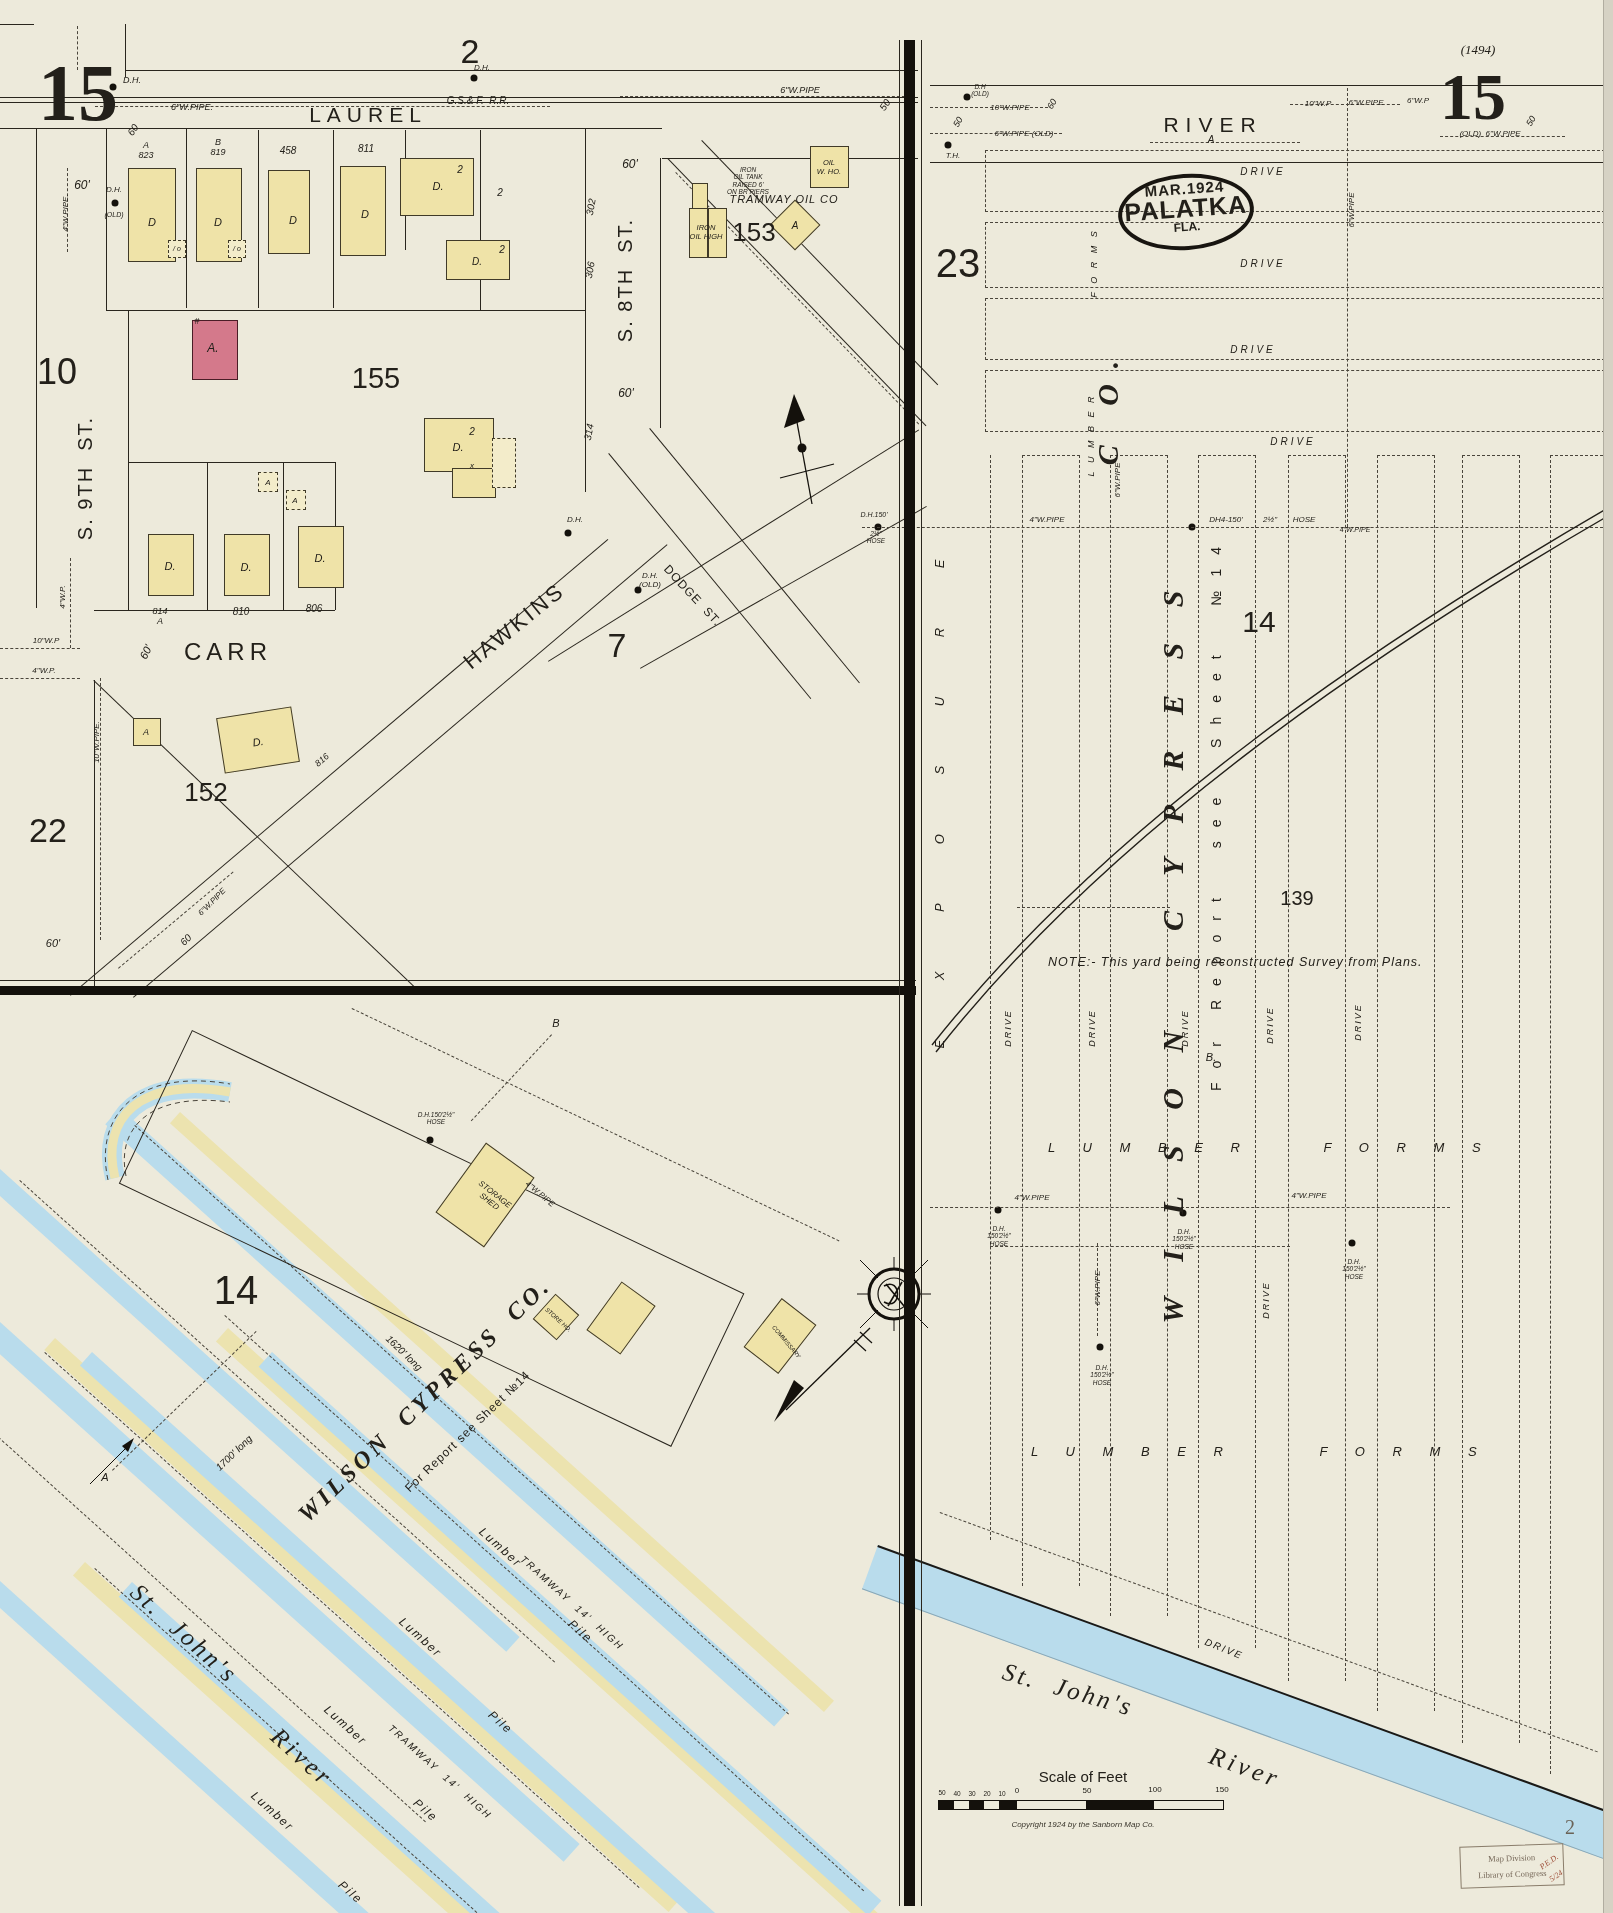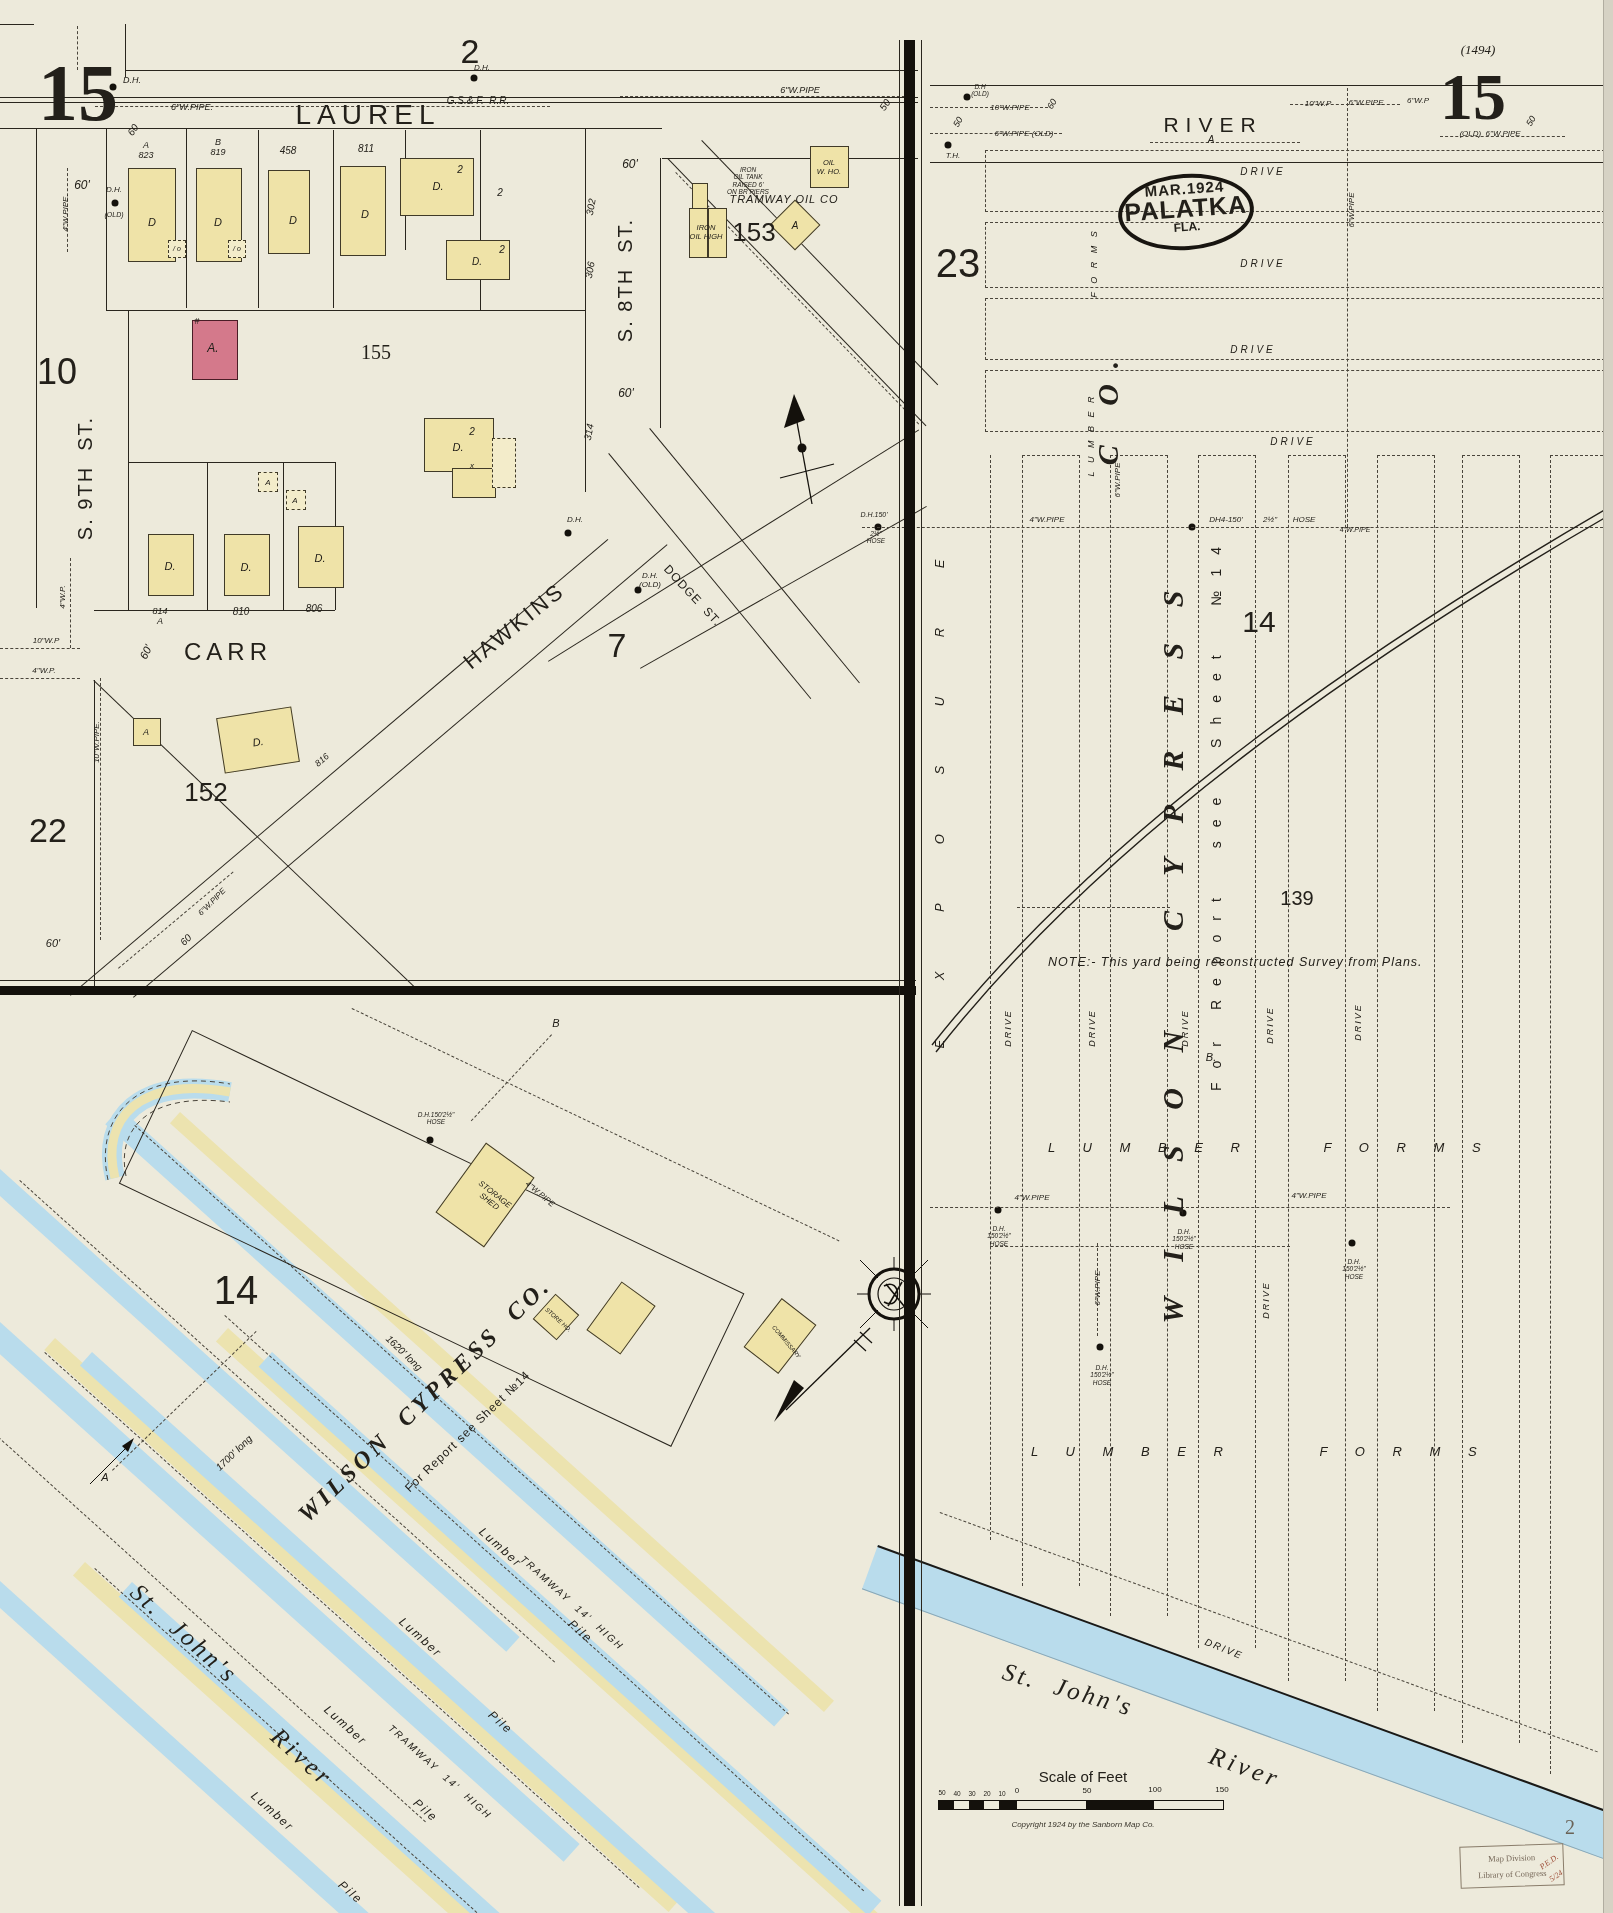--- a/index.html
+++ b/index.html
@@ -265,21 +265,21 @@
 
   <div class="locstamp">
     <div>Map Division</div>
     <div>Library of Congress</div>
   </div>
 
   <div class="edge"></div>
 <span class="lb" style="left: 78px; top: 93px; font-size: 80px; transform: translate(-50%, -50%) rotate(0deg); font-weight: bold; font-family: &quot;Liberation Serif&quot;, serif;">15</span>
     <span class="lb" style="left: 132px; top: 80px; font-size: 9px; transform: translate(-50%, -50%) rotate(0deg); font-style: italic;">D.H.</span>
     <span class="lb" style="left: 470px; top: 52px; font-size: 34px; transform: translate(-50%, -50%) rotate(0deg);">2</span>
-    <span class="lb" style="left: 368px; top: 115px; font-size: 28px; transform: translate(-50%, -50%) rotate(0deg); letter-spacing: 6px;">LAUREL</span>
+    <span class="lb" style="left: 368px; top: 115px; font-size: 21px; transform: translate(-50%, -50%) rotate(0deg); letter-spacing: 6px;">LAUREL</span>
     <span class="lb" style="left: 478px; top: 101px; font-size: 10px; transform: translate(-50%, -50%) rotate(0deg); font-style: italic;">G.S.&amp; F.  R.R.</span>
     <span class="lb" style="left: 192px; top: 107px; font-size: 9px; transform: translate(-50%, -50%) rotate(0deg); font-style: italic;">6"W.PIPE.</span>
     <span class="lb" style="left: 800px; top: 90px; font-size: 9px; transform: translate(-50%, -50%) rotate(0deg); font-style: italic;">6"W.PIPE</span>
     <span class="lb" style="left: 133px; top: 130px; font-size: 10px; transform: translate(-50%, -50%) rotate(-55deg); font-style: italic;">60</span>
     <span class="lb" style="left: 885px; top: 105px; font-size: 10px; transform: translate(-50%, -50%) rotate(-55deg); font-style: italic;">50</span>
     <span class="lb" style="left: 146px; top: 150px; font-size: 9px; transform: translate(-50%, -50%) rotate(0deg); font-style: italic;">A
 823</span>
     <span class="lb" style="left: 218px; top: 147px; font-size: 9px; transform: translate(-50%, -50%) rotate(0deg); font-style: italic;">B
 819</span>
     <span class="lb" style="left: 288px; top: 151px; font-size: 10px; transform: translate(-50%, -50%) rotate(0deg); font-style: italic;">458</span>
@@ -295,21 +295,21 @@
     <span class="lb" style="left: 477px; top: 262px; font-size: 10px; transform: translate(-50%, -50%) rotate(0deg); font-style: italic;">D.</span>
     <span class="lb" style="left: 177px; top: 249px; font-size: 7px; transform: translate(-50%, -50%) rotate(0deg); font-style: italic;">/ o</span>
     <span class="lb" style="left: 237px; top: 249px; font-size: 7px; transform: translate(-50%, -50%) rotate(0deg); font-style: italic;">/ o</span>
     <span class="lb" style="left: 82px; top: 186px; font-size: 12px; transform: translate(-50%, -50%) rotate(0deg); font-style: italic;">60'</span>
     <span class="lb" style="left: 66px; top: 213px; font-size: 8px; transform: translate(-50%, -50%) rotate(-90deg); font-style: italic;">4"W.PIPE.</span>
     <span class="lb" style="left: 114px; top: 190px; font-size: 8px; transform: translate(-50%, -50%) rotate(0deg); font-style: italic;">D.H.</span>
     <span class="lb" style="left: 114px; top: 215px; font-size: 7px; transform: translate(-50%, -50%) rotate(0deg); font-style: italic;">(OLD)</span>
     <span class="lb" style="left: 482px; top: 68px; font-size: 8px; transform: translate(-50%, -50%) rotate(0deg); font-style: italic;">D.H.</span>
     <span class="lb" style="left: 213px; top: 349px; font-size: 12px; transform: translate(-50%, -50%) rotate(0deg); font-style: italic;">A.</span>
     <span class="lb" style="left: 197px; top: 321px; font-size: 9px; transform: translate(-50%, -50%) rotate(0deg);">#</span>
-    <span class="lb" style="left: 376px; top: 352px; font-size: 20px; transform: translate(-50%, -50%) rotate(0deg); font-family: Liberation Serif, serif;">155</span>
+    <span class="lb" style="left: 376px; top: 379px; font-size: 29px; transform: translate(-50%, -50%) rotate(0deg);">155</span>
     <span class="lb" style="left: 57px; top: 372px; font-size: 36px; transform: translate(-50%, -50%) rotate(0deg);">10</span>
     <span class="lb" style="left: 85px; top: 478px; font-size: 20px; transform: translate(-50%, -50%) rotate(-90deg); letter-spacing: 2px;">S. 9TH  ST.</span>
     <span class="lb" style="left: 625px; top: 280px; font-size: 20px; transform: translate(-50%, -50%) rotate(-90deg); letter-spacing: 2px;">S. 8TH  ST.</span>
     <span class="lb" style="left: 591px; top: 207px; font-size: 10px; transform: translate(-50%, -50%) rotate(-80deg); font-style: italic;">302</span>
     <span class="lb" style="left: 590px; top: 270px; font-size: 10px; transform: translate(-50%, -50%) rotate(-80deg); font-style: italic;">306</span>
     <span class="lb" style="left: 589px; top: 432px; font-size: 10px; transform: translate(-50%, -50%) rotate(-80deg); font-style: italic;">314</span>
     <span class="lb" style="left: 630px; top: 165px; font-size: 12px; transform: translate(-50%, -50%) rotate(0deg); font-style: italic;">60'</span>
     <span class="lb" style="left: 626px; top: 394px; font-size: 12px; transform: translate(-50%, -50%) rotate(0deg); font-style: italic;">60'</span>
     <span class="lb" style="left: 748px; top: 181px; font-size: 6.5px; transform: translate(-50%, -50%) rotate(0deg); font-style: italic;">IRON
 OIL TANK

